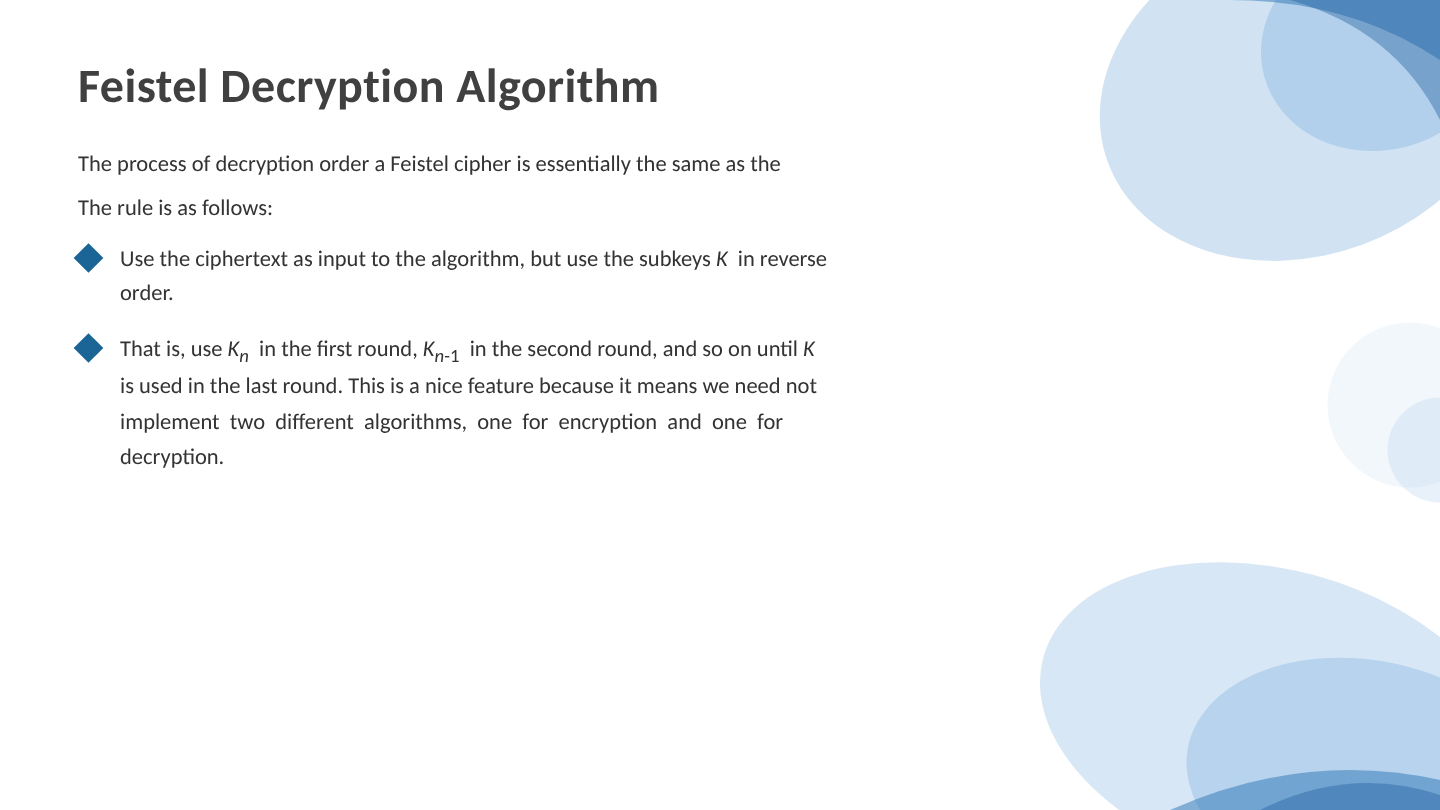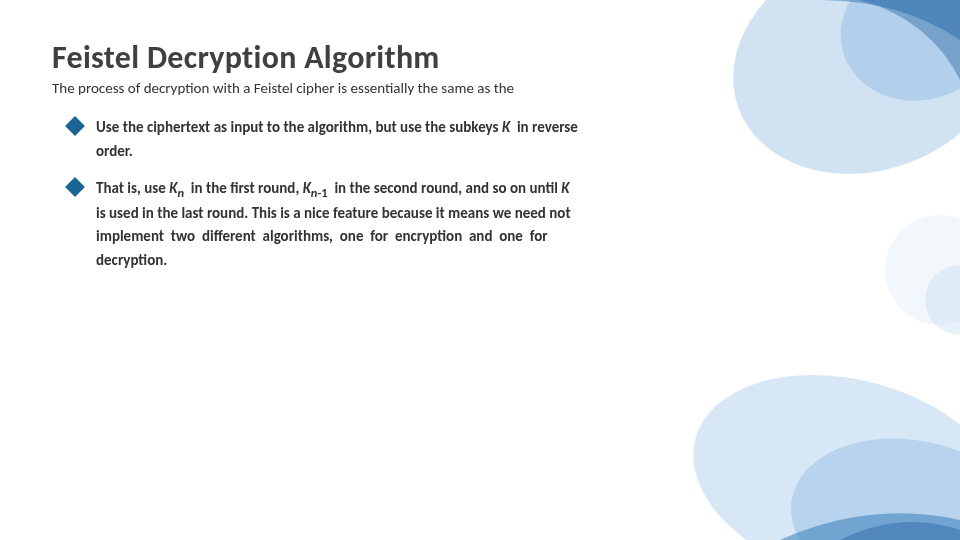--- a/index.html
+++ b/index.html
@@ -32,20 +32,21 @@
     .content {
       position: relative;
       z-index: 1;
       padding: 38px 52px 30px 52px;
     }
 
     .title {
       font-size: 32px;
       font-weight: 700;
       color: #404040;
+      margin-bottom: 22px;
       letter-spacing: 0.3px;
     }
 
     .intro-text {
       font-size: 15px;
       color: #333;
       line-height: 1.55;
       margin-bottom: 6px;
       text-align: justify;
     }
@@ -54,22 +55,21 @@
       font-size: 15px;
       color: #333;
       line-height: 1.55;
       margin-bottom: 10px;
       margin-top: 4px;
     }
 
     .bullet-list {
       list-style: none;
       padding: 0;
-      margin: 16px;
-      font-weight: bold;
+      margin: 0;
     }
 
     .bullet-item {
       display: flex;
       align-items: flex-start;
       margin-bottom: 14px;
     }
 
     .bullet-diamond {
       width: 14px;
@@ -114,23 +114,26 @@
     <circle cx="940" cy="270" r="55" fill="#deebf7" opacity="0.4"></circle>
     <circle cx="960" cy="300" r="35" fill="#bdd7ee" opacity="0.35"></circle>
   </svg>
 </div>
 
 <div class="content">
 
   <h1 class="title">Feistel Decryption Algorithm</h1>
 
   <p class="intro-text">
-    <span>The process of decryption with a Feistel cipher is essentially the same as the</span><br>
+    <span>The process of decryption order a Feistel cipher is essentially the same as the</span><br>
   </p>
 
+  <p class="rule-label">
+    <span>The rule is as follows:</span>
+  </p>
 
   <ul class="bullet-list">
 
     <li class="bullet-item">
       <div class="bullet-diamond"></div>
       <div class="bullet-text">
         Use the ciphertext as input to the algorithm, but use the subkeys <span class="math-var">K</span>&nbsp; in reverse<br>
         order.
       </div>
     </li>

